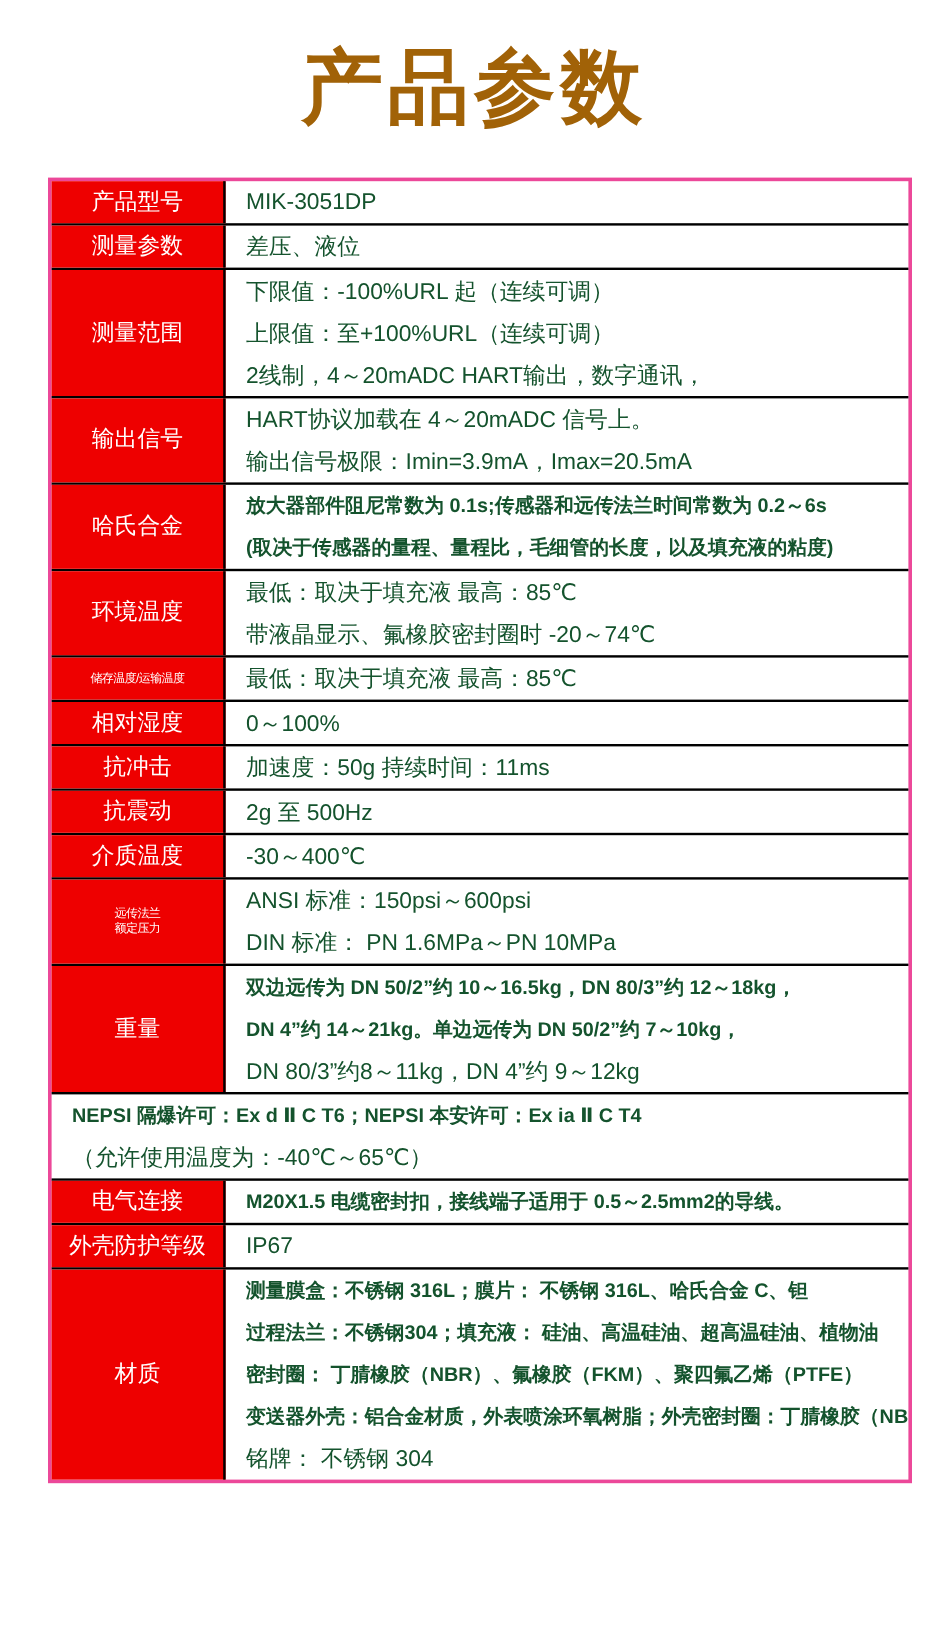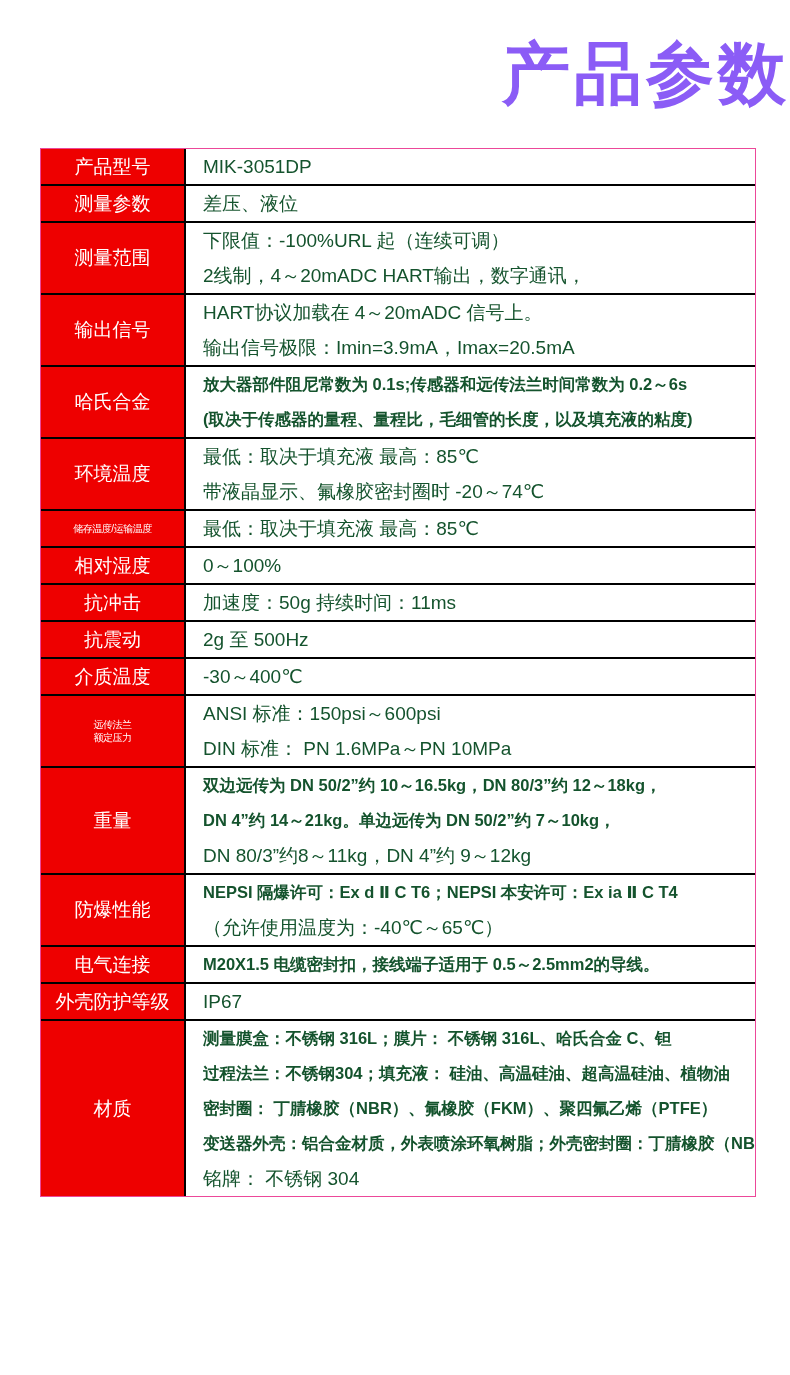--- a/index.html
+++ b/index.html
@@ -11,33 +11,33 @@
   .page {
     position: relative;
     width: 790px;
     height: 1375px;
     background: #ffffff;
     overflow: hidden;
   }
   .page-title {
     margin: 0;
     padding-top: 36px;
-    text-align: right;
+    text-align: center;
     font-size: 68px;
     line-height: 1.1;
     font-weight: 900;
-    color: #8b5cf6;
+    color: #a16207;
     letter-spacing: 4px;
   }
   .spec-table {
     position: absolute;
     left: 40px;
     top: 148px;
     width: 714px;
-    border: 1px solid #ec4899;
+    border: 3px solid #ec4899;
     background: #ffffff;
   }
   .spec-row {
     display: flex;
     align-items: stretch;
     border-bottom: 2px solid #000000;
   }
   .spec-row:last-child {
     border-bottom: none;
   }
@@ -98,20 +98,21 @@
       <div class="spec-row">
         <div class="label-cell">测量参数</div>
         <div class="content-cell">
           <div class="content-line">差压、液位</div>
         </div>
       </div>
       <div class="spec-row">
         <div class="label-cell">测量范围</div>
         <div class="content-cell">
           <div class="content-line">下限值：-100%URL 起（连续可调）</div>
+          <div class="content-line">上限值：至+100%URL（连续可调）</div>
           <div class="content-line">2线制，4～20mADC HART输出，数字通讯，</div>
         </div>
       </div>
       <div class="spec-row">
         <div class="label-cell">输出信号</div>
         <div class="content-cell">
           <div class="content-line">HART协议加载在 4～20mADC 信号上。</div>
           <div class="content-line">输出信号极限：Imin=3.9mA，Imax=20.5mA</div>
         </div>
       </div>
@@ -169,21 +170,20 @@
       </div>
       <div class="spec-row">
         <div class="label-cell">重量</div>
         <div class="content-cell">
           <div class="content-line line-tight">双边远传为 DN 50/2”约 10～16.5kg，DN 80/3”约 12～18kg，</div>
           <div class="content-line line-tight">DN 4”约 14～21kg。单边远传为 DN 50/2”约 7～10kg，</div>
           <div class="content-line">DN 80/3”约8～11kg，DN 4”约 9～12kg</div>
         </div>
       </div>
       <div class="spec-row">
-        <div class="label-cell">防爆性能</div>
         <div class="content-cell">
           <div class="content-line line-tight">NEPSI 隔爆许可：Ex d Ⅱ C T6；NEPSI 本安许可：Ex ia Ⅱ C T4</div>
           <div class="content-line">（允许使用温度为：-40℃～65℃）</div>
         </div>
       </div>
       <div class="spec-row">
         <div class="label-cell">电气连接</div>
         <div class="content-cell">
           <div class="content-line line-tight">M20X1.5 电缆密封扣，接线端子适用于 0.5～2.5mm2的导线。</div>
         </div>

